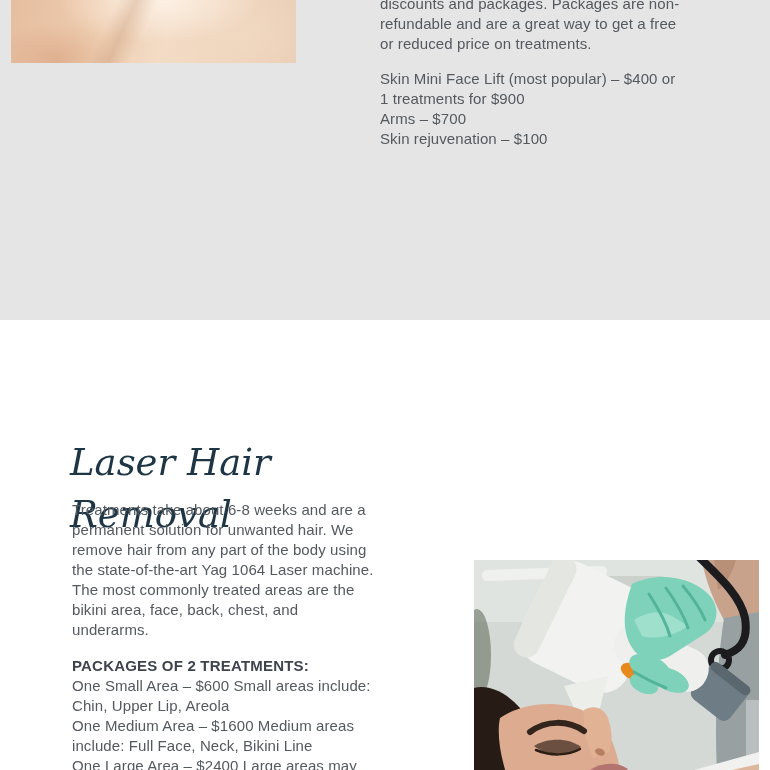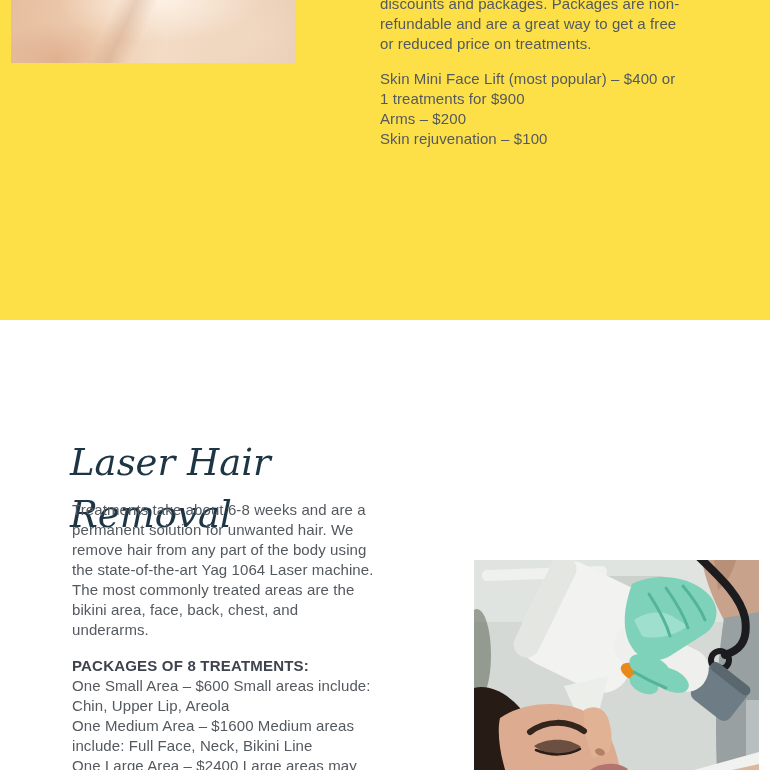--- a/index.html
+++ b/index.html
@@ -7,21 +7,21 @@
     width:770px;height:770px;overflow:hidden;position:relative;
     background:#ffffff;
     font-family:"Liberation Sans", sans-serif;
     -webkit-font-smoothing:antialiased;
   }
   .pre{white-space:pre-line;}
 
   
   .top-section{
     position:absolute;left:0;top:0;width:770px;height:320px;
-    background:#fde047;
+    background:#e5e5e5;
   }
   .skin-image{
     position:absolute;left:11px;top:0;width:285px;height:63px;
     background:
       linear-gradient(115deg, rgba(0,0,0,0) 34%, rgba(190,140,105,.30) 40%, rgba(0,0,0,0) 47%),
       radial-gradient(90px 55px at 16% 95%, rgba(214,158,122,.55), rgba(214,158,122,0) 70%),
       radial-gradient(140px 60px at 52% 0%, rgba(255,245,235,.85), rgba(255,245,235,0) 72%),
       radial-gradient(120px 80px at 82% 55%, rgba(241,216,194,.9), rgba(241,216,194,0) 78%),
       linear-gradient(100deg,#e6bd9f 0%,#eecdb0 30%,#f3dcc6 55%,#eed4bc 78%,#e9ccb4 100%);
   }
@@ -66,39 +66,39 @@
 <section class="top-section">
 
   <div class="skin-image"></div>
 
   <div class="top-text">
     <p class="intro pre">discounts and packages. Packages are non-
 refundable and are a great way to get a free
 or reduced price on treatments.</p>
     <p class="pre">Skin Mini Face Lift (most popular) – $400 or
 1 treatments for $900</p>
-    <p class="pre">Arms – $200</p>
+    <p class="pre">Arms – $700</p>
     <p class="pre">Skin rejuvenation – $100</p>
   </div>
 </section>
 
 <section class="bottom-section">
 
   <h2 class="script-heading">Laser Hair Removal</h2>
 
   <p class="laser-desc pre">Treatments take about 6-8 weeks and are a
 permanent solution for unwanted hair. We
 remove hair from any part of the body using
 the state-of-the-art Yag 1064 Laser machine.
 The most commonly treated areas are the
 bikini area, face, back, chest, and
 underarms.</p>
 
   <div class="packages">
-    <strong class="pk-head">PACKAGES OF 8 TREATMENTS:</strong>
+    <strong class="pk-head">PACKAGES OF 2 TREATMENTS:</strong>
     <span class="pre">One Small Area – $600 Small areas include:
 Chin, Upper Lip, Areola
 One Medium Area – $1600 Medium areas
 include: Full Face, Neck, Bikini Line
 One Large Area – $2400 Large areas may</span>
   </div>
 
   <div class="laser-image">
     <svg width="285" height="230" viewBox="0 0 285 230" xmlns="http://www.w3.org/2000/svg">
 

